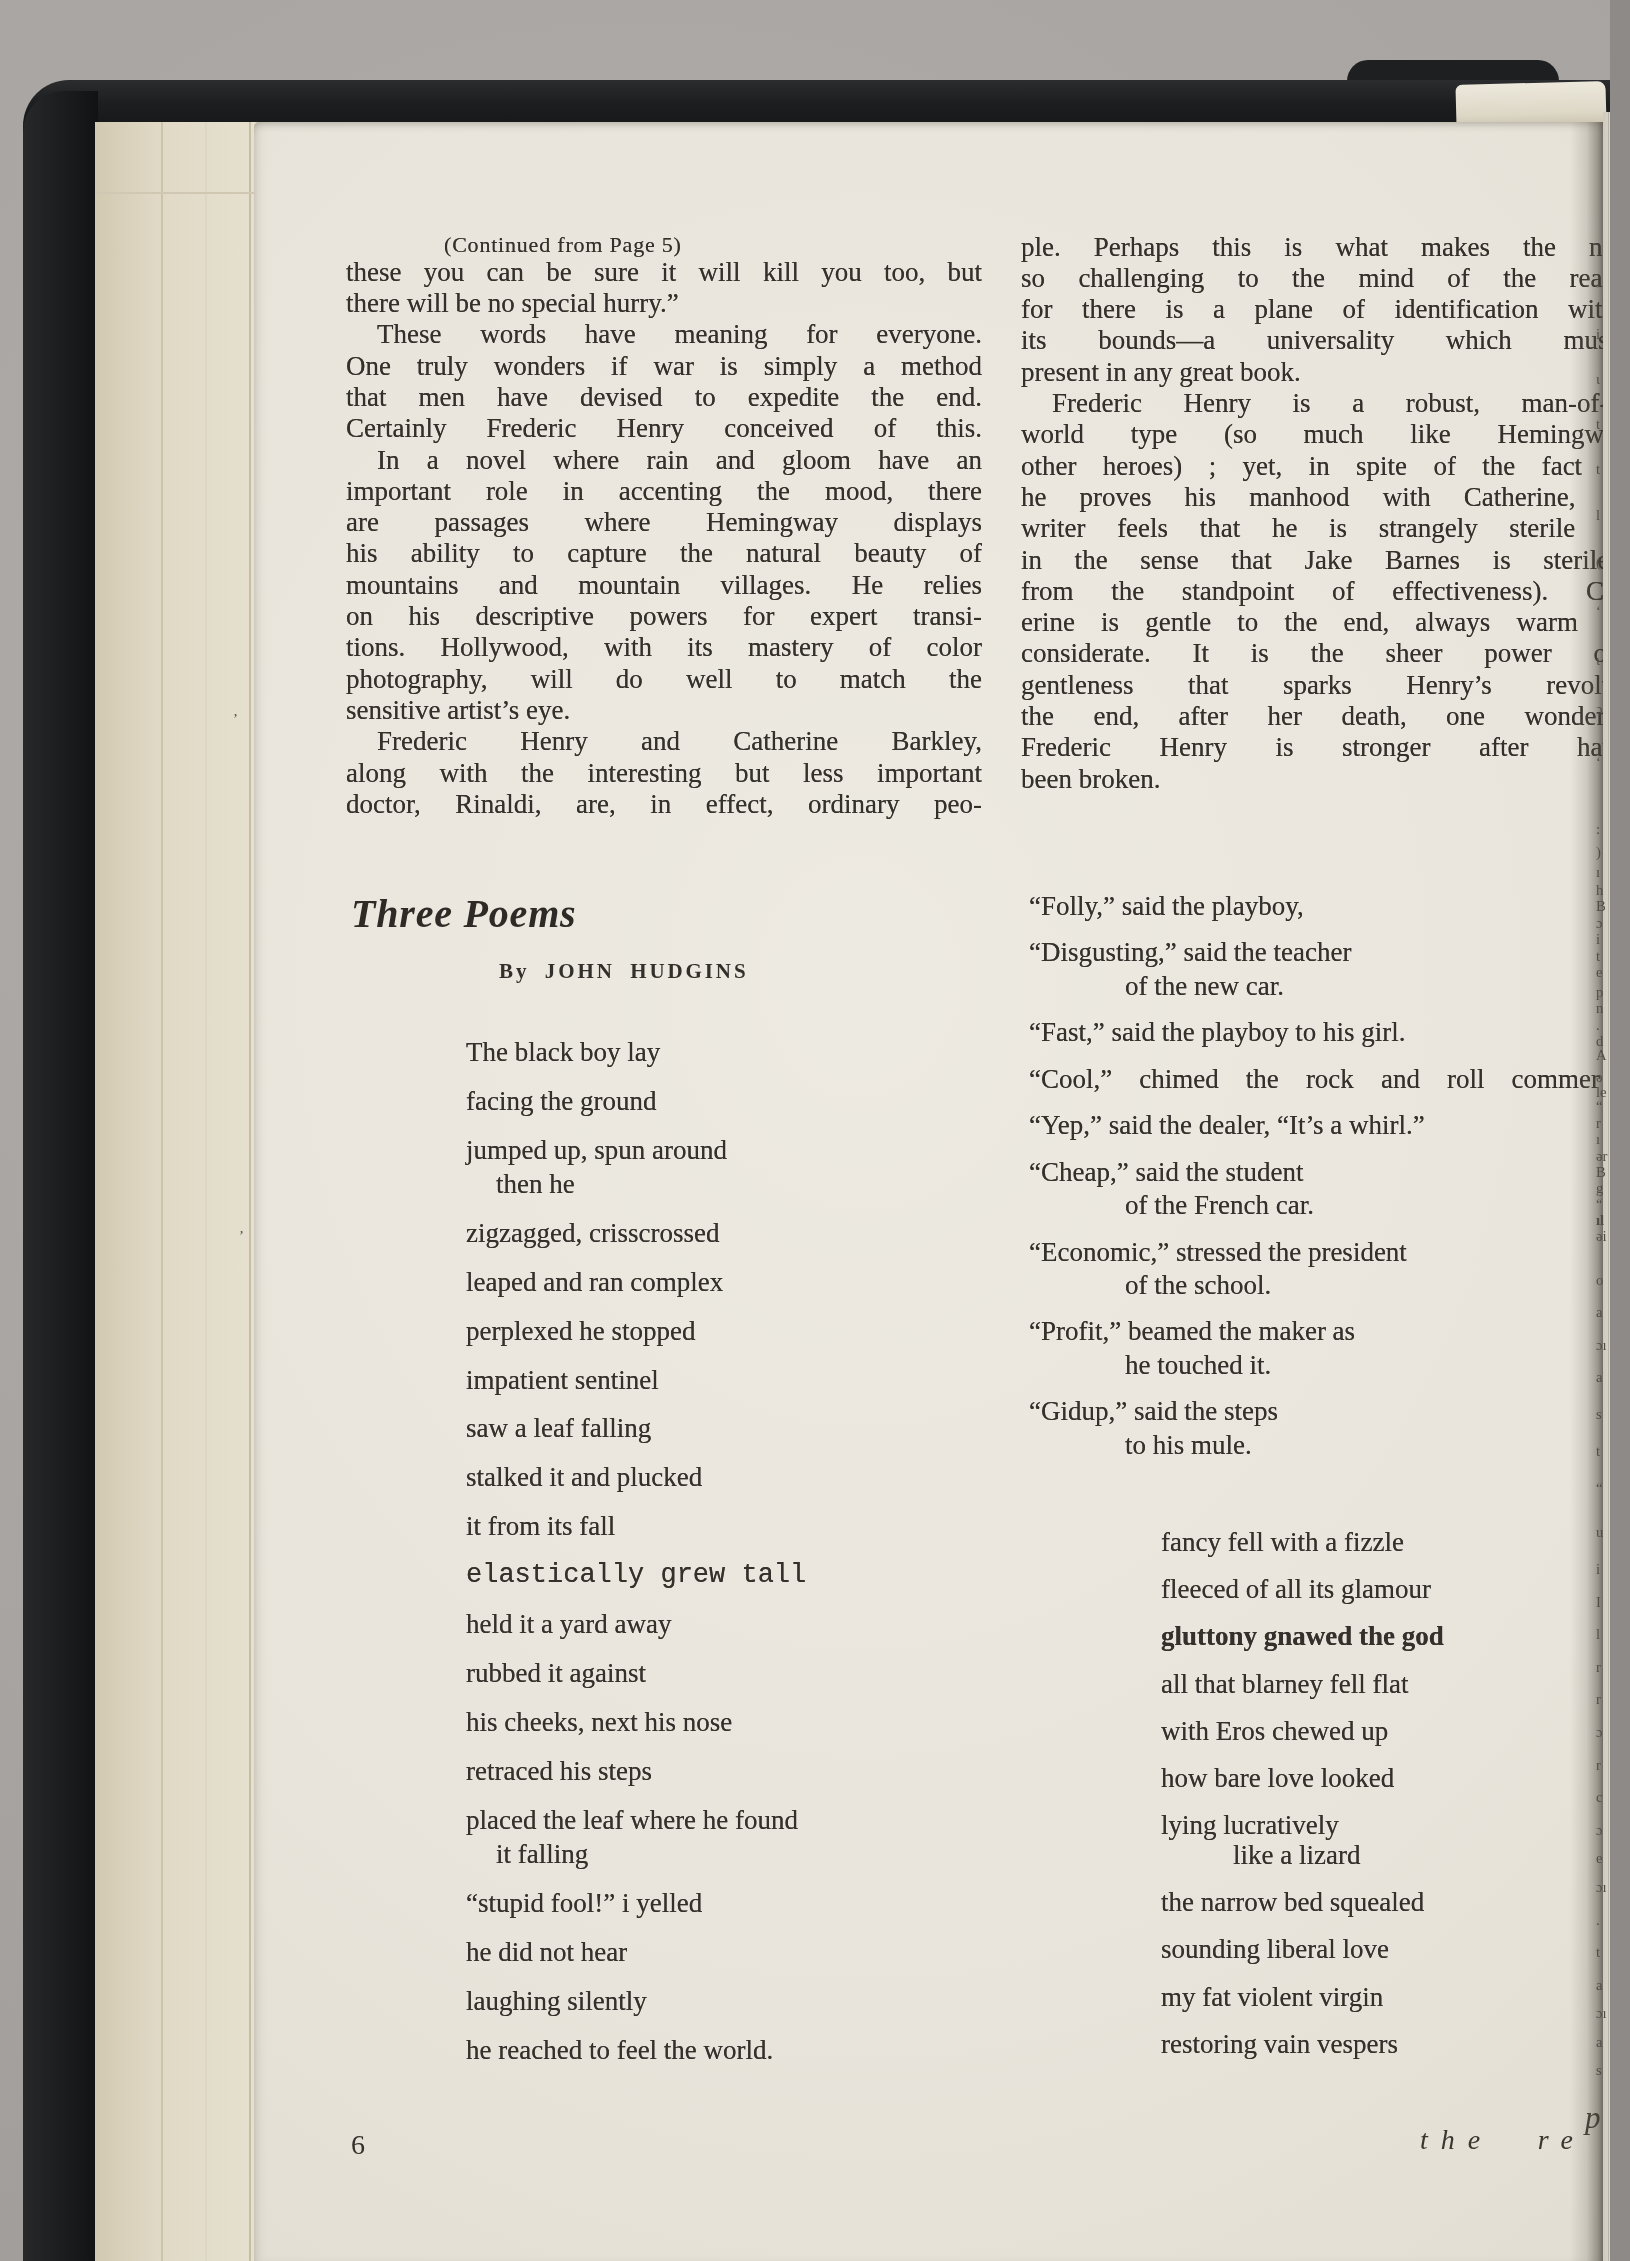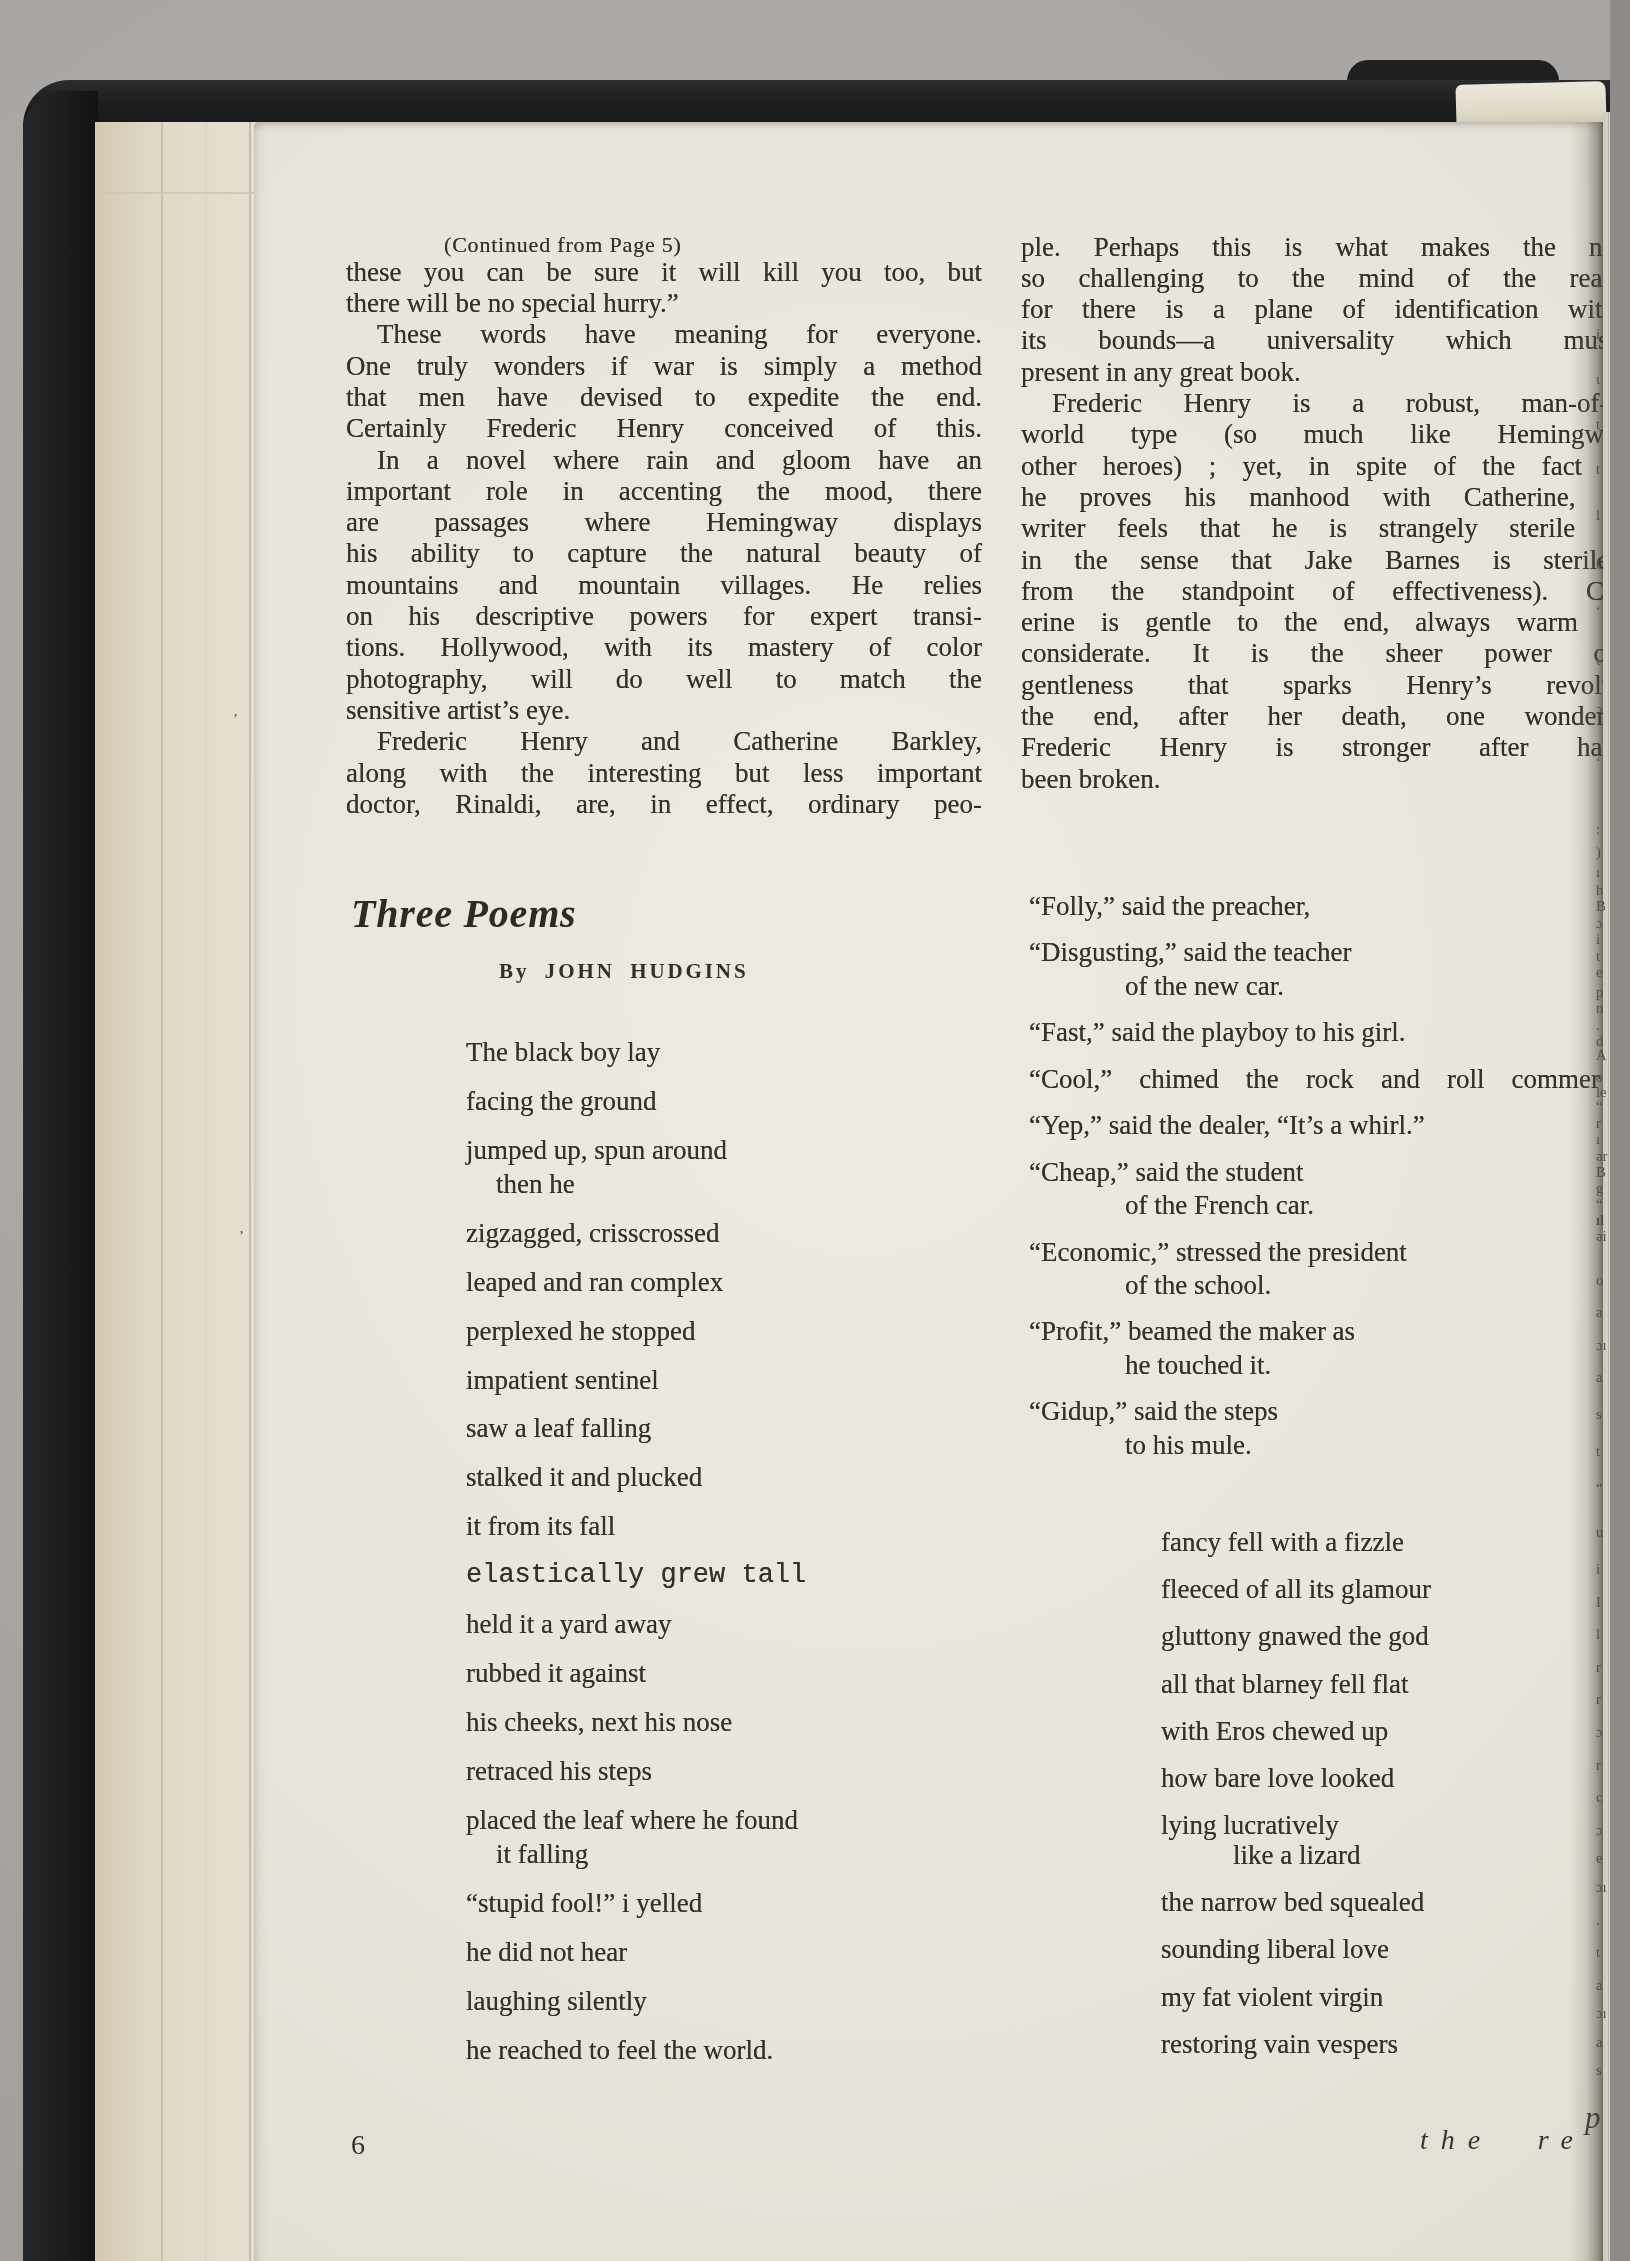--- a/index.html
+++ b/index.html
@@ -145,40 +145,40 @@
         <div class="tline" style="top: 1756px; left: 466px; white-space: nowrap;">retraced his steps</div>
         <div class="tline" style="top: 1805px; left: 466px; white-space: nowrap;">placed the leaf where he found</div>
         <div class="tline" style="top: 1839px; left: 496px; white-space: nowrap;">it falling</div>
         <div class="tline" style="top: 1888px; left: 466px; white-space: nowrap;">“stupid fool!” i yelled</div>
         <div class="tline" style="top: 1937px; left: 466px; white-space: nowrap;">he did not hear</div>
         <div class="tline" style="top: 1986px; left: 466px; white-space: nowrap;">laughing silently</div>
         <div class="tline" style="top: 2035px; left: 466px; white-space: nowrap;">he reached to feel the world.</div>
       </div>
 
     <div>
-        <div class="tline" style="top: 891px; left: 1029px; white-space: nowrap;">“Folly,” said the preacher,</div>
+        <div class="tline" style="top: 891px; left: 1029px; white-space: nowrap;">“Folly,” said the playboy,</div>
         <div class="tline" style="top: 937px; left: 1029px; white-space: nowrap;">“Disgusting,” said the teacher</div>
         <div class="tline" style="top: 971px; left: 1125px; white-space: nowrap;">of the new car.</div>
         <div class="tline" style="top: 1017px; left: 1029px; white-space: nowrap;">“Fast,” said the playboy to his girl.</div>
         <div class="tline j" style="top: 1064px; left: 1029px; width: 571px;">“Cool,” chimed the rock and roll commer</div>
         <div class="tline" style="top: 1110px; left: 1029px; white-space: nowrap;">“Yep,” said the dealer, “It’s a whirl.”</div>
         <div class="tline" style="top: 1157px; left: 1029px; white-space: nowrap;">“Cheap,” said the student</div>
         <div class="tline" style="top: 1190px; left: 1125px; white-space: nowrap;">of the French car.</div>
         <div class="tline" style="top: 1237px; left: 1029px; white-space: nowrap;">“Economic,” stressed the president</div>
         <div class="tline" style="top: 1270px; left: 1125px; white-space: nowrap;">of the school.</div>
         <div class="tline" style="top: 1316px; left: 1029px; white-space: nowrap;">“Profit,” beamed the maker as</div>
         <div class="tline" style="top: 1350px; left: 1125px; white-space: nowrap;">he touched it.</div>
         <div class="tline" style="top: 1396px; left: 1029px; white-space: nowrap;">“Gidup,” said the steps</div>
         <div class="tline" style="top: 1430px; left: 1125px; white-space: nowrap;">to his mule.</div>
       </div>
 
     <div>
         <div class="tline" style="top: 1527px; left: 1161px; white-space: nowrap;">fancy fell with a fizzle</div>
         <div class="tline" style="top: 1574px; left: 1161px; white-space: nowrap;">fleeced of all its glamour</div>
-        <div class="tline" style="top: 1621px; left: 1161px; white-space: nowrap;">gluttony gnawed the god</div>
+        <div class="tline" style="top: 1621px; left: 1161px; white-space: nowrap; font-weight: bold;">gluttony gnawed the god</div>
         <div class="tline" style="top: 1669px; left: 1161px; white-space: nowrap;">all that blarney fell flat</div>
         <div class="tline" style="top: 1716px; left: 1161px; white-space: nowrap;">with Eros chewed up</div>
         <div class="tline" style="top: 1763px; left: 1161px; white-space: nowrap;">how bare love looked</div>
         <div class="tline" style="top: 1810px; left: 1161px; white-space: nowrap;">lying lucratively</div>
         <div class="tline" style="top: 1840px; left: 1233px; white-space: nowrap;">like a lizard</div>
         <div class="tline" style="top: 1887px; left: 1161px; white-space: nowrap;">the narrow bed squealed</div>
         <div class="tline" style="top: 1934px; left: 1161px; white-space: nowrap;">sounding liberal love</div>
         <div class="tline" style="top: 1982px; left: 1161px; white-space: nowrap;">my fat violent virgin</div>
         <div class="tline" style="top: 2029px; left: 1161px; white-space: nowrap;">restoring vain vespers</div>
       </div>

